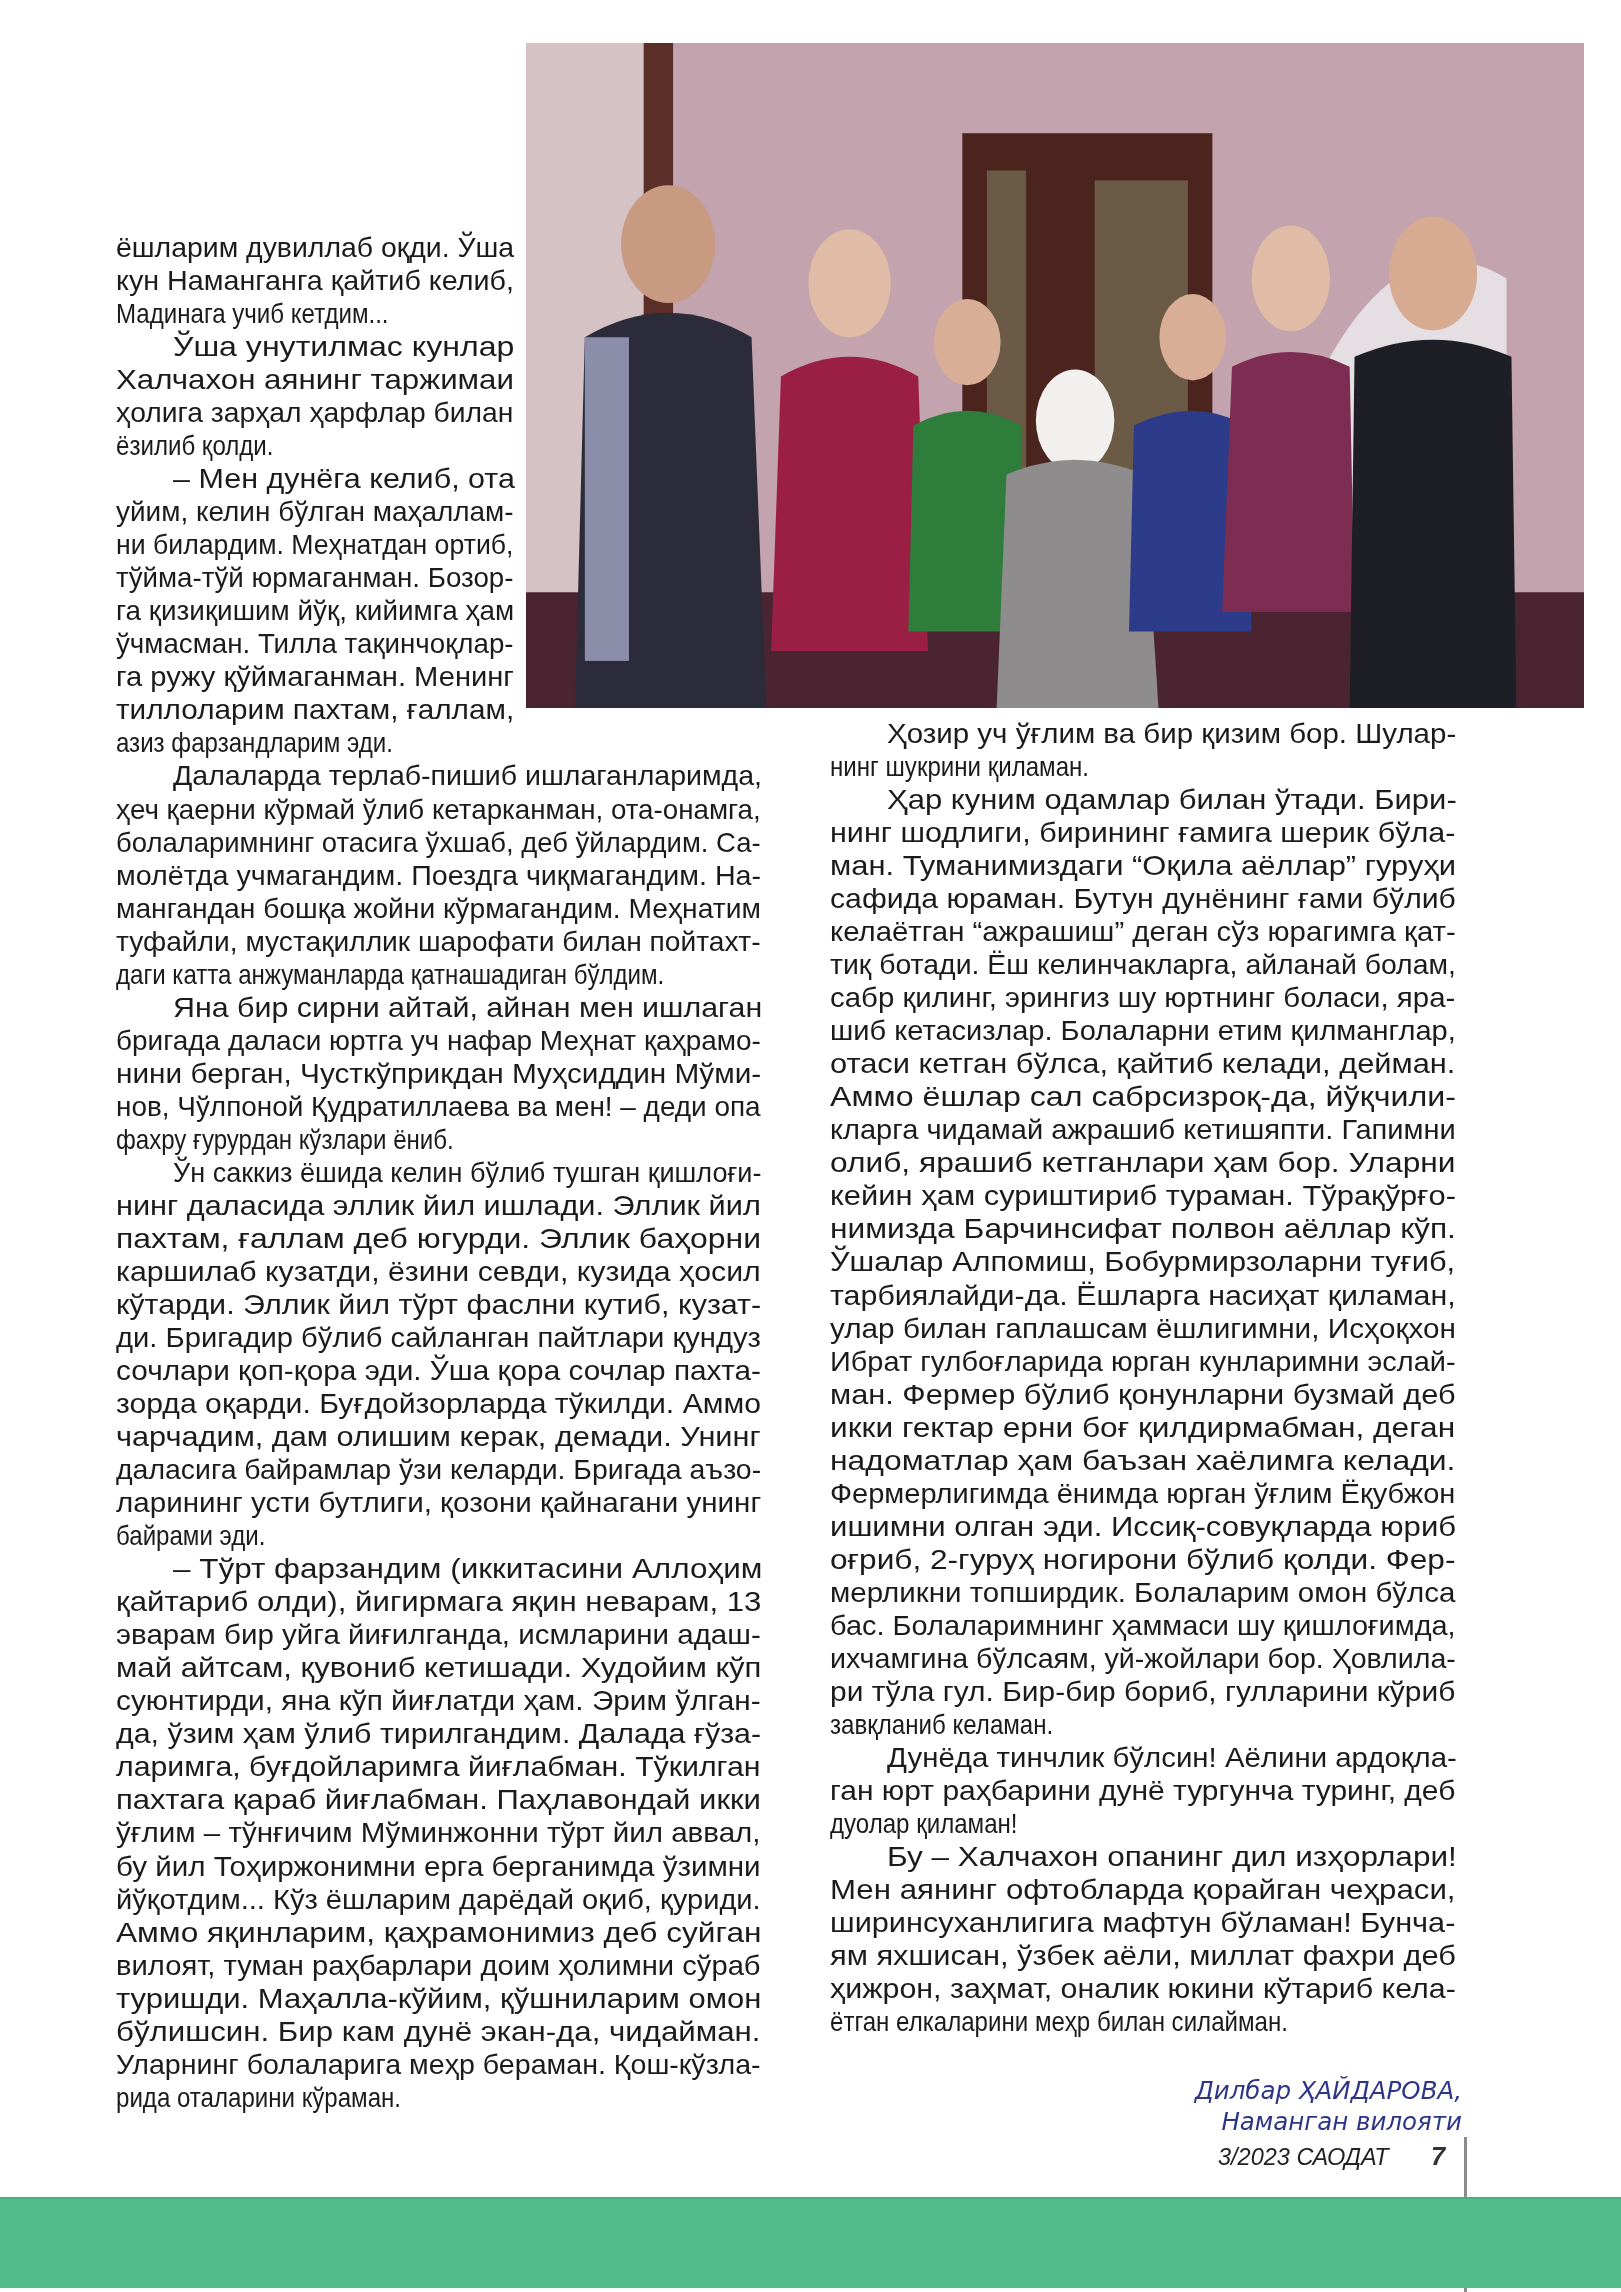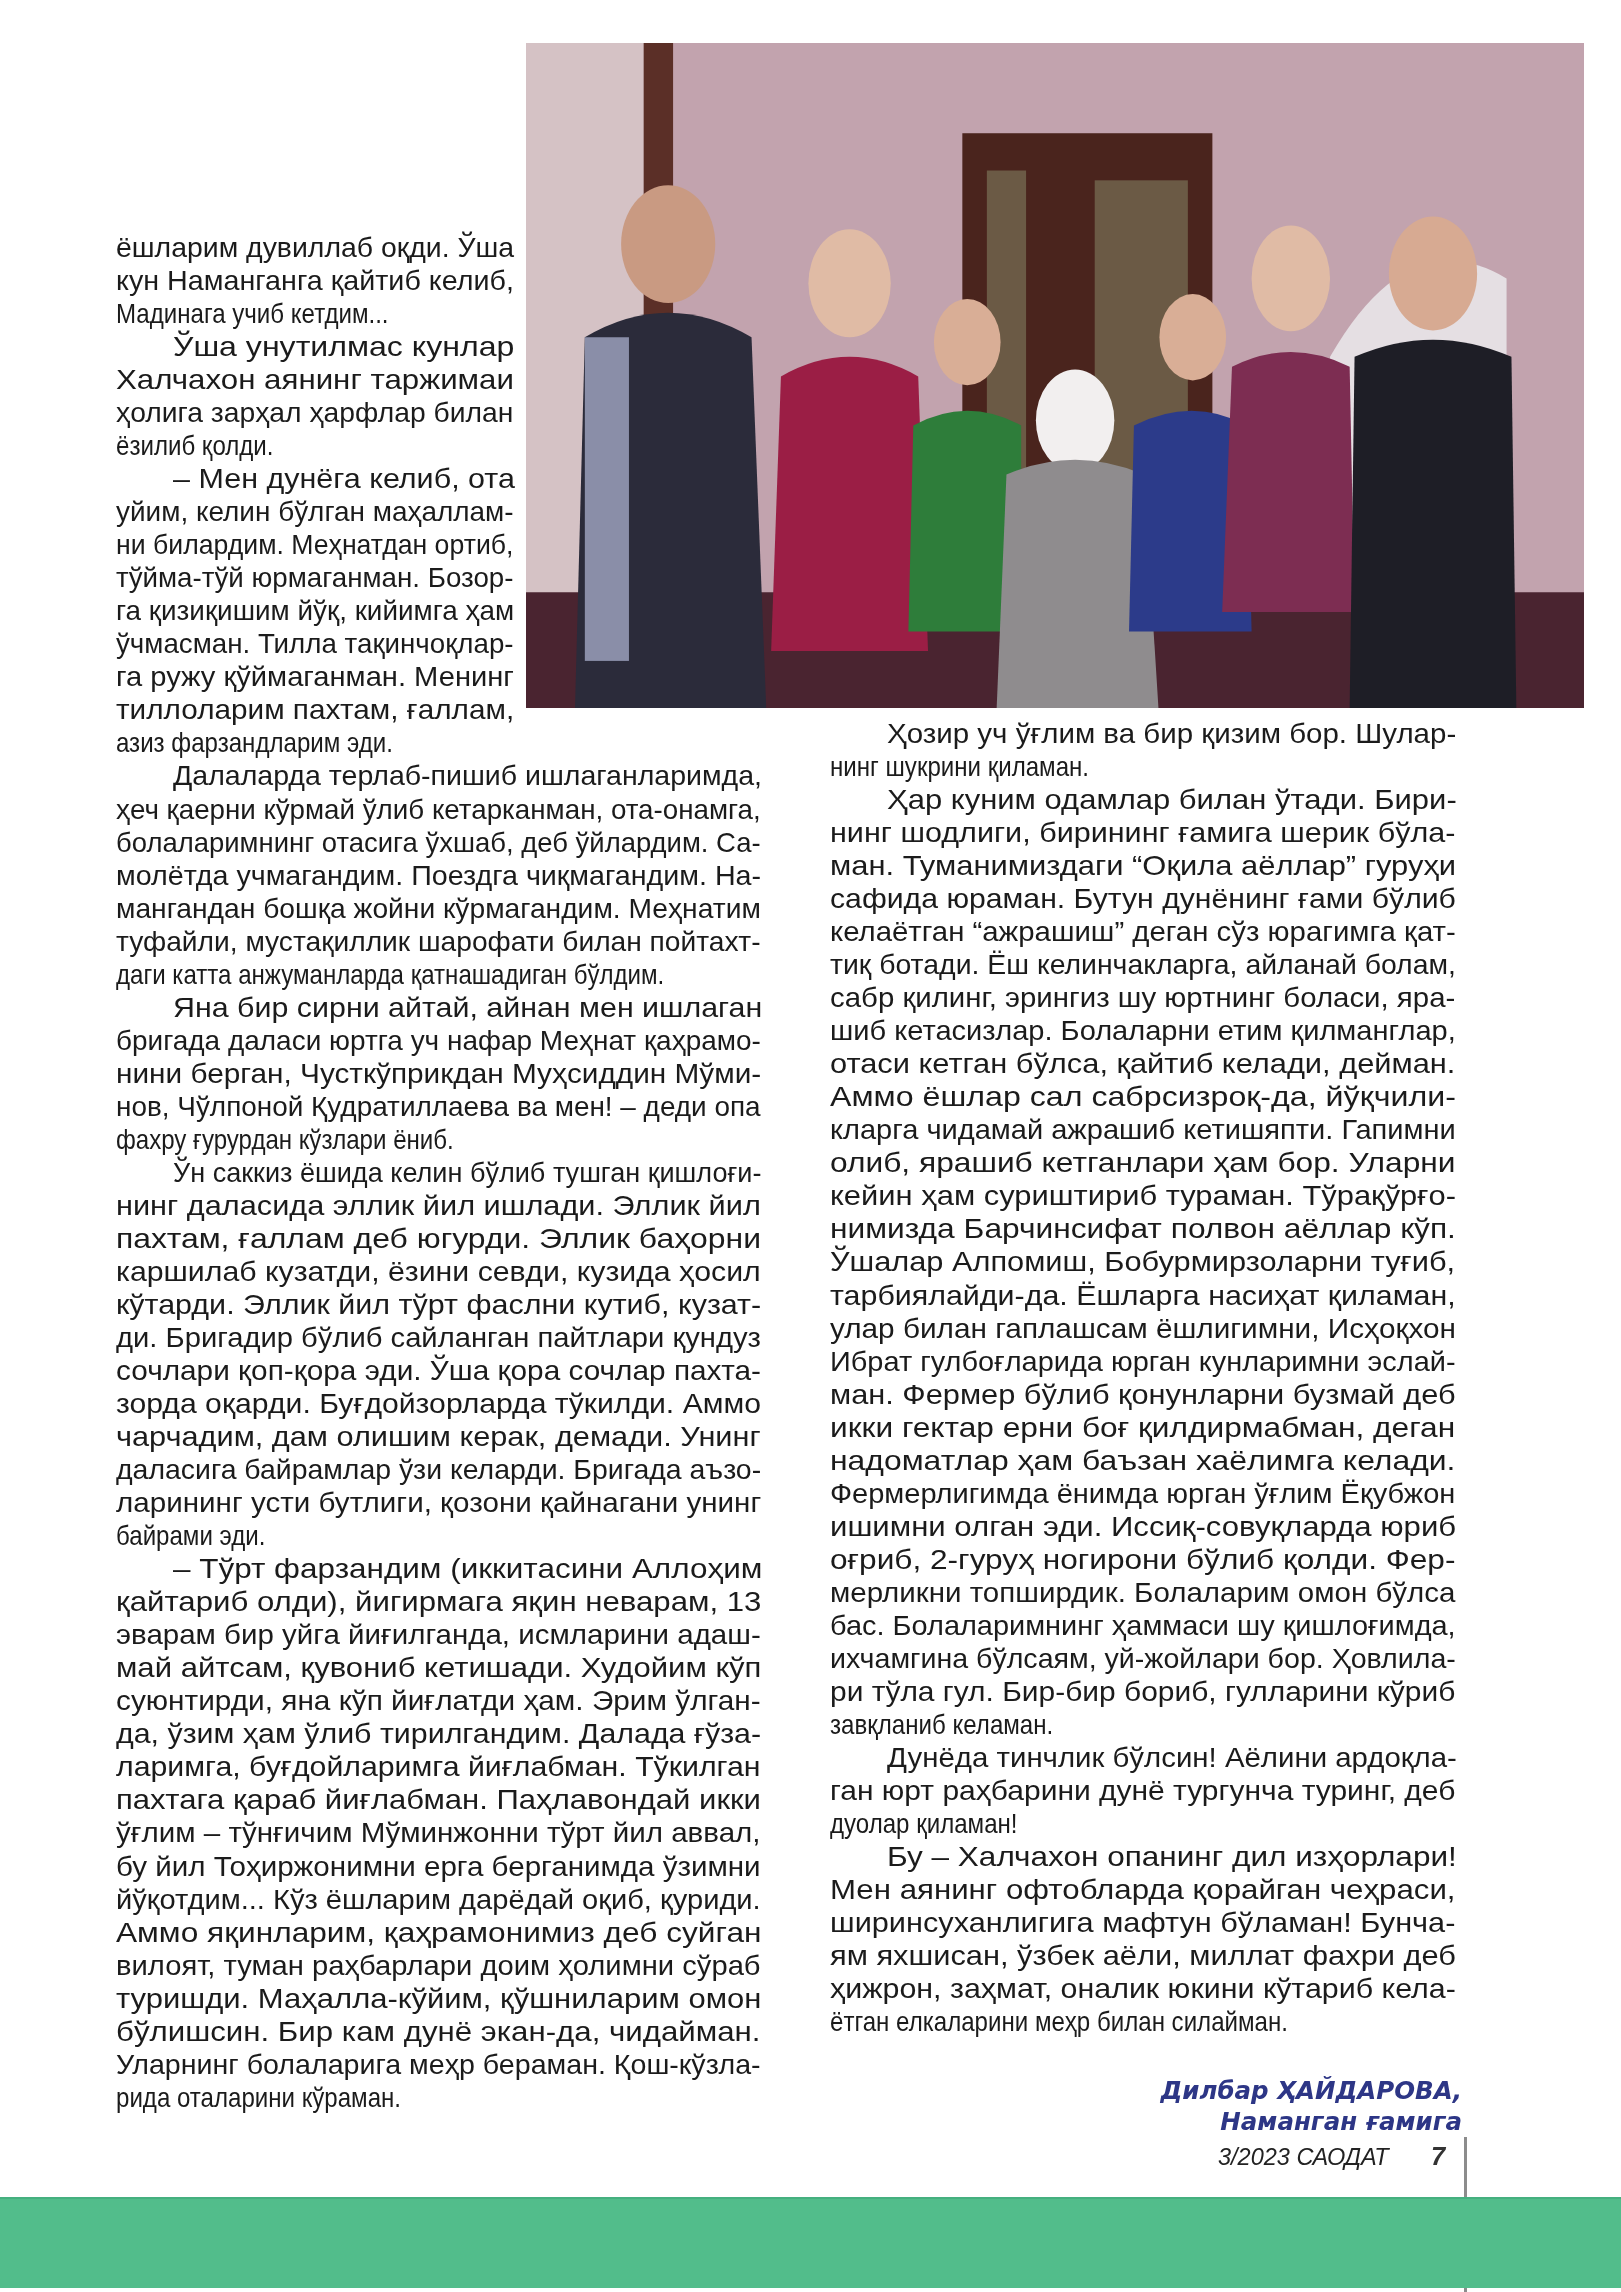--- a/index.html
+++ b/index.html
@@ -5,21 +5,21 @@
   html, body { margin:0; padding:0; background:#ffffff; }
   body { width:1621px; height:2293px; position:relative; overflow:hidden;
          font-family:"Liberation Sans", "DejaVu Sans", sans-serif; color:#1b1b1b; }
   .photo { position:absolute; left:526px; top:43px; width:1058px; height:665px; overflow:hidden;
            background: linear-gradient(180deg,#b99aa6 0%,#c9a8b3 35%,#a5858f 60%,#5a3a3f 85%,#3a2529 100%); }
   .photo svg { width:100%; height:100%; display:block; }
   .col { position:absolute; }
   .line { position:absolute; left:0; height:33px; line-height:33px; font-size:28px;
           white-space:nowrap; transform-origin:0 50%; }
   .sig { position:absolute; right:159px; text-align:left; font-family:"DejaVu Sans", sans-serif;
-         font-style:italic; font-weight:bold; color:#2d3686; font-size:24.5px; line-height:29px; }
+         font-style:italic; font-weight:normal; color:#2d3686; font-size:24.5px; line-height:29px; }
   .folio { position:absolute; top:2144px; left:1218px; font-style:italic; font-size:23.5px; color:#222; }
   .pageno { position:absolute; top:2142px; left:1431px; font-style:italic; font-weight:bold; font-size:25.5px; color:#333; }
   .vrule { position:absolute; left:1464px; top:2137px; width:2.9px; height:156px; background:#8c8c8c; }
   .band { position:absolute; left:0; top:2197px; width:1621px; height:91px; background:#52bd8b;
           border-top:2.9px solid #45b07f; box-sizing:border-box; }
 </style>
 </head>
 <body>
 
 <div class="photo">
@@ -149,19 +149,19 @@
     <div class="line" style="top: 1090px; left: 0px; transform: scaleX(0.86);">дуолар  қиламан!</div>
     <div class="line" style="top: 1123px; left: 57px; transform: scaleX(1.126);">Бу – Халчахон опанинг дил изҳорлари!</div>
     <div class="line" style="top: 1156px; left: 0px; transform: scaleX(1.1153);">Мен аянинг офтобларда қорайган чеҳраси,</div>
     <div class="line" style="top: 1189px; left: 0px; transform: scaleX(1.0964);">ширинсуханлигига мафтун бўламан! Бунча-</div>
     <div class="line" style="top: 1222px; left: 0px; transform: scaleX(1.1002);">ям яхшисан, ўзбек аёли, миллат фахри деб</div>
     <div class="line" style="top: 1255px; left: 0px; transform: scaleX(1.0854);">ҳижрон, заҳмат, оналик юкини кўтариб кела-</div>
     <div class="line" style="top: 1288px; left: 0px; transform: scaleX(0.86);">ётган елкаларини меҳр билан силайман.</div>
   </div>
 
 <div class="sig" style="top: 2076px; color: rgb(45, 54, 134);">Дилбар ҲАЙДАРОВА,</div>
-<div class="sig" style="top: 2107px; color: rgb(45, 54, 134);">Наманган ғамига</div>
+<div class="sig" style="top: 2107px; color: rgb(45, 54, 134);">Наманган вилояти</div>
 
 <div class="folio">3/2023 САОДАТ</div>
 <div class="pageno">7</div>
 <div class="vrule"></div>
 <div class="band" style="background: rgb(82, 189, 139);"></div>
 
 
 </body></html>

